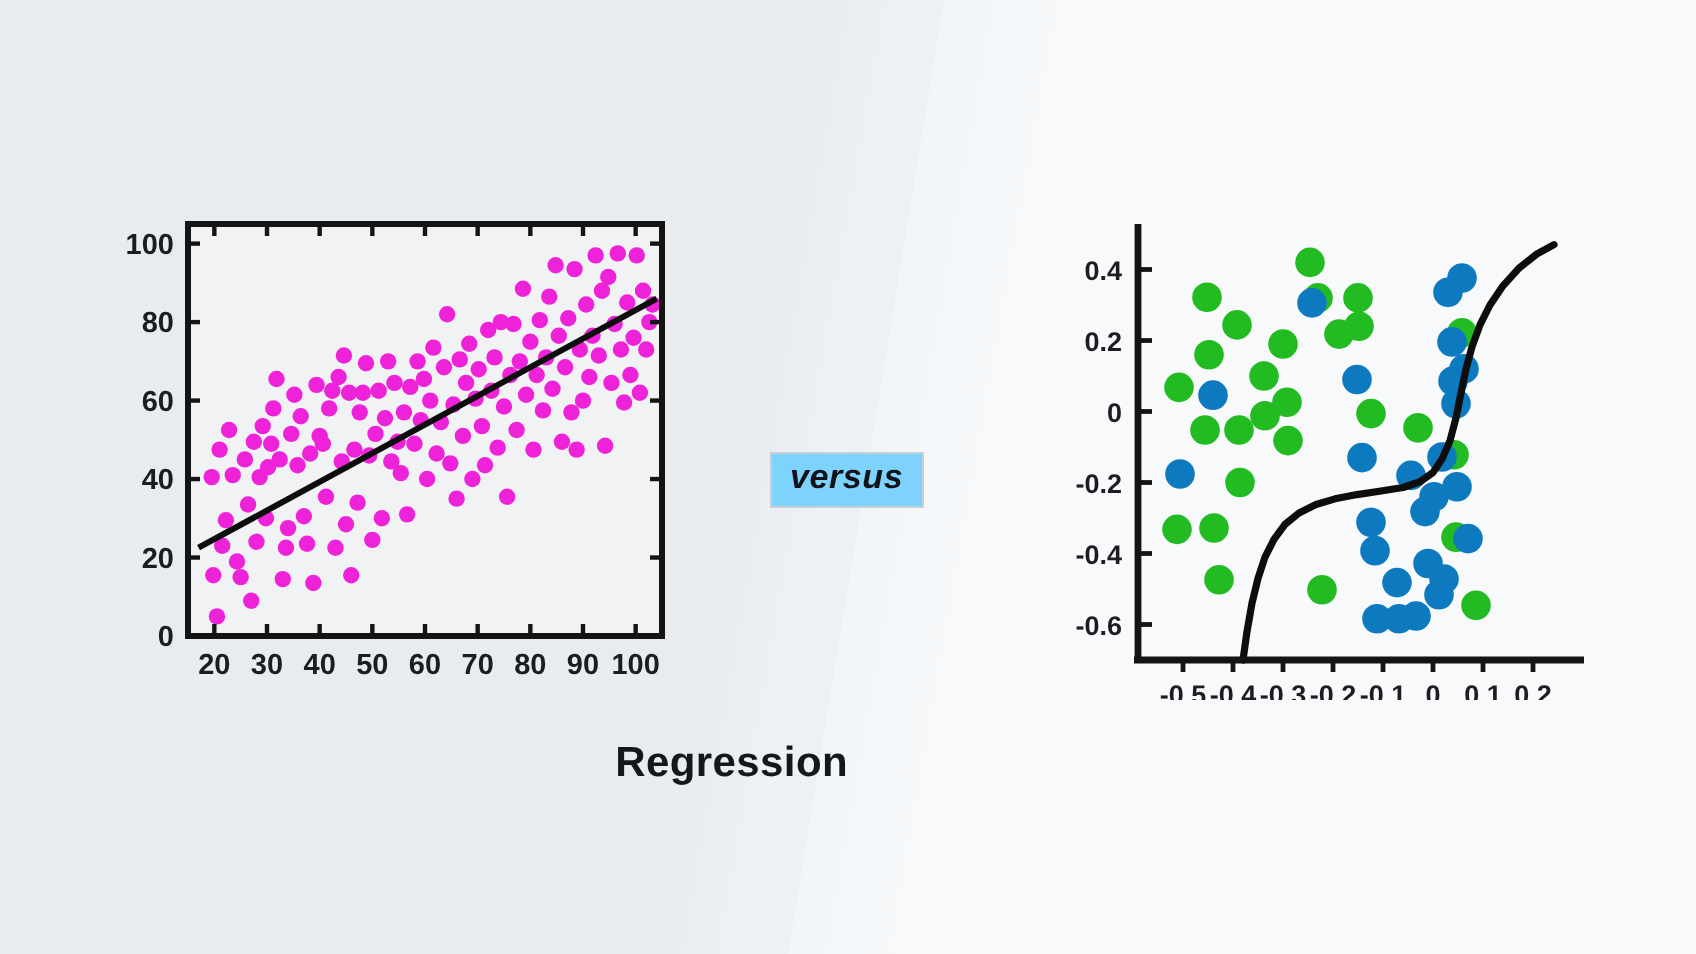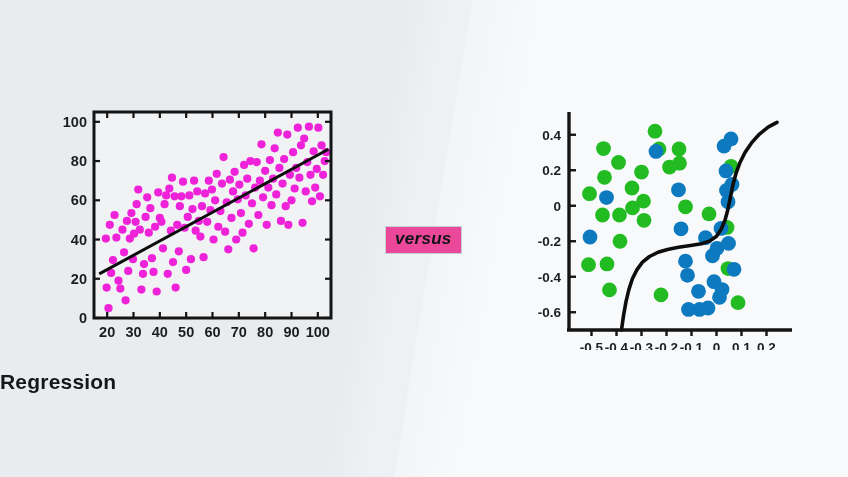--- a/index.html
+++ b/index.html
@@ -48,35 +48,35 @@
 
   .plot-wrap {
     position: absolute;
   }
   #plot-regression { left: 62px; top: 100px; width: 290px; height: 250px; }
   #plot-classification { left: 90px; top: 5px; width: 300px; height: 345px; }
 
   .caption {
     position: absolute;
     width: 100%;
-    text-align: left;
+    text-align: right;
     top: 370px;
     font-size: 21px;
     font-weight: bold;
     color: #15171a;
     letter-spacing: 0.2px;
   }
 
   
   #versus-badge {
     position: absolute;
     left: 385px;
     top: 226px;
     border: 1px solid #c9ced4;
-    background: #ec4899;
+    background: #7dd3fc;
     padding: 3px 9px 4px 9px;
     font-size: 17px;
     font-weight: bold;
     font-style: italic;
     color: #111318;
     letter-spacing: 0.3px;
     line-height: 1.1;
   }
 
   svg { display: block; }

